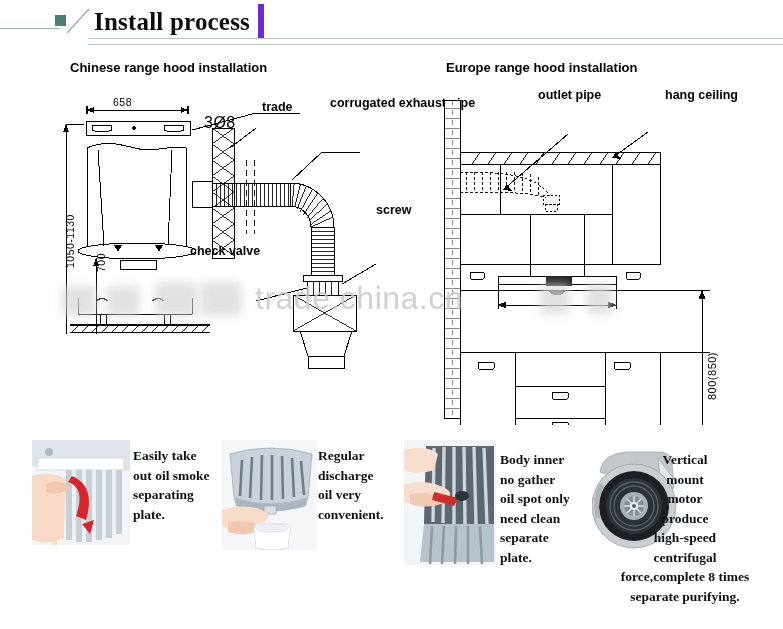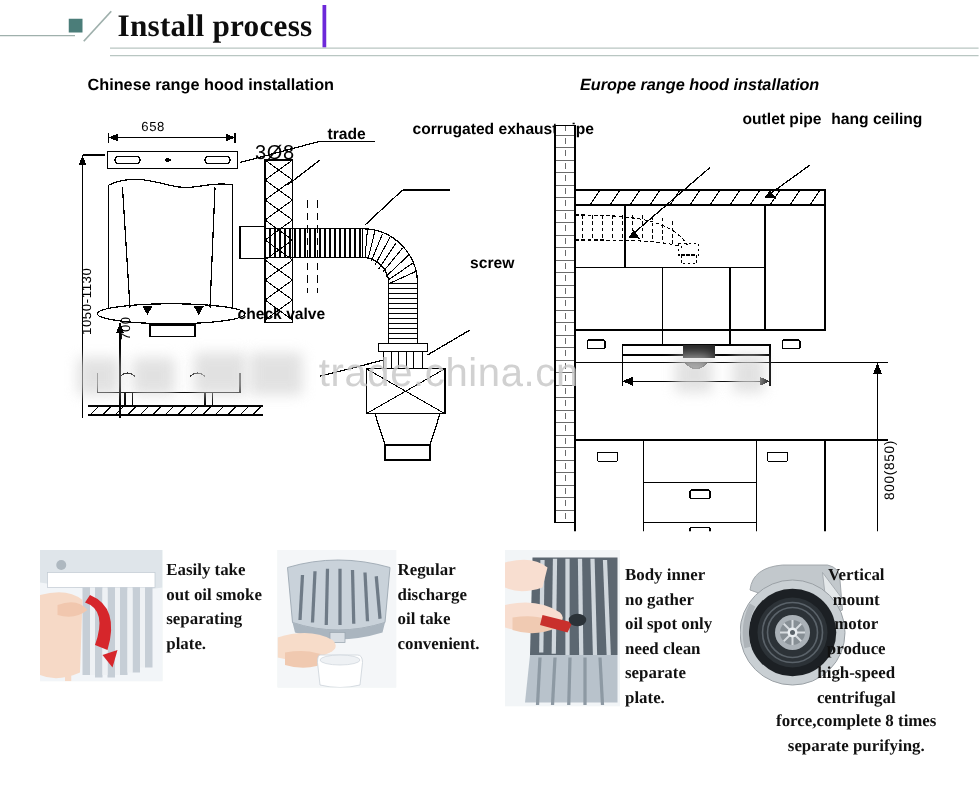--- a/index.html
+++ b/index.html
@@ -8,21 +8,21 @@
     background:#ffffff;
     font-family:"Liberation Sans", sans-serif;
     position:relative;overflow:hidden;
   }
   .page{position:relative;width:783px;height:629px;}
 
   
   .sec-head{position:absolute;left:0;width:783px;height:42px;}
   .sec-rule{position:absolute;left:0;top:30px;width:783px;height:1px;background:#b9c6c2;}
   .sec-rule.short{left:0;width:60px;top:24px;background:#9fb0ac;}
-  .sec-box{position:absolute;left:88px;top:0;height:34px;border-right:3px solid #6d28d9;
+  .sec-box{position:absolute;left:88px;top:0;height:34px;border-right:6px solid #6d28d9;
            display:flex;align-items:center;padding:0 8px 0 6px;box-sizing:border-box;}
   .sec-title{font-family:"Liberation Serif", serif;font-weight:bold;font-size:25px;
              letter-spacing:.2px;white-space:nowrap;line-height:1;}
   .sec-title.ink{color:#0d0d0d;}
   .sec-title.teal{color:#23615c;}
   .sec-marker{position:absolute;left:55px;top:11px;width:11px;height:11px;background:#4b7d79;}
   .sec-slash{position:absolute;left:66px;top:4px;width:24px;height:26px;}
   .sec-underline{position:absolute;left:88px;width:695px;height:1px;background:#b9c6c2;top:34px;}
 
   
@@ -244,21 +244,21 @@
   <div class="dim" style="left:113px;top:96px;">658</div>
   <div class="dim" style="left:204px;top:92px;font-size:16px;margin-top:22px;">3Ø8</div>
   <div class="dim vert" style="left:64px;top:268px;">1050-1130</div>
   <div class="dim vert" style="left:95px;top:272px;">700</div>
   <div class="lbl" style="left:262px;top:100px;">trade</div>
   <div class="lbl" style="left:330px;top:96px;">corrugated
 exhaust pipe</div>
   <div class="lbl" style="left:376px;top:203px;">screw</div>
   <div class="lbl" style="left:190px;top:244px;">check valve</div>
 
-  <div class="dgm-title" style="left:464px;top:60px;font-style:italic;">Europe range hood installation</div>
+  <div class="dgm-title" style="left:446px;top:60px;">Europe range hood installation</div>
 
   <svg style="position:absolute;left:440px;top:100px;" width="343" height="325" viewBox="0 0 343 325">
     <g stroke="#000" fill="none" stroke-width="1" shape-rendering="crispEdges">
 
       <rect x="4" y="0" width="16" height="318" fill="#ffffff"></rect>
       <g stroke="#555" stroke-width=".7">
         <line x1="4" y1="8" x2="20" y2="8"></line>
           <line x1="4" y1="18" x2="20" y2="18"></line>
         <line x1="4" y1="28" x2="20" y2="28"></line>
           <line x1="4" y1="38" x2="20" y2="38"></line>
@@ -366,21 +366,21 @@
       <line x1="20" y1="352" x2="280" y2="352" stroke-width="1.2"></line>
 
       <line x1="262" y1="190" x2="262" y2="352"></line>
       <path d="M262 190 l-3.5 9 h7 z" fill="#000" stroke="none"></path>
       <path d="M262 352 l-3.5 -9 h7 z" fill="#000" stroke="none"></path>
       <line x1="176" y1="190" x2="270" y2="190"></line>
       <line x1="220" y1="252" x2="270" y2="252"></line>
     </g>
   </svg>
 
-  <div class="lbl" style="left:594px;top:88px;">outlet pipe</div>
+  <div class="lbl" style="left:538px;top:88px;">outlet pipe</div>
   <div class="lbl" style="left:665px;top:88px;">hang ceiling</div>
   <div class="dim vert" style="left:706px;top:400px;font-size:11px;">800(850)</div>
 
   <div class="wm-blob" style="left:62px;top:286px;width:34px;height:30px;"></div>
   <div class="wm-blob" style="left:106px;top:286px;width:34px;height:30px;"></div>
   <div class="wm-blob" style="left:155px;top:282px;width:42px;height:34px;"></div>
   <div class="wm-blob" style="left:200px;top:282px;width:42px;height:34px;"></div>
   <div class="wm-blob" style="left:540px;top:284px;width:30px;height:30px;"></div>
   <div class="wm-blob" style="left:586px;top:284px;width:26px;height:30px;"></div>
   <div class="wm">trade.china.cn</div>
@@ -431,21 +431,21 @@
     </g>
     <path d="M12 58 Q48 70 86 58 L84 66 Q48 77 14 66 Z" fill="#aab5bf"></path>
     <rect x="42" y="66" width="12" height="8" fill="#d8dee4" stroke="#9aa6b0" stroke-width=".6"></rect>
     <path d="M0 70 q26 -8 44 2 q6 6 -2 10 q-20 10 -42 4 Z" fill="#f7dcc9"></path>
     <path d="M6 82 q24 -4 36 6 q-16 10 -36 4 Z" fill="#f0c9b0"></path>
     <path d="M34 84 h30 q4 0 4 6 l-2 18 q-16 4 -32 0 l-2 -18 q0 -6 2 -6 Z" fill="#ffffff" stroke="#cfd6dc" stroke-width=".7"></path>
     <ellipse cx="50" cy="88" rx="16" ry="4" fill="#eef1f4" stroke="#cfd6dc" stroke-width=".6"></ellipse>
   </svg>
   <div class="cap" style="left:318px;top:446px;width:82px;">Regular
 discharge
-oil take
+oil very
 convenient.</div>
 
   <svg class="photo" style="left:404px;top:440px;width:92px;height:125px;" viewBox="0 0 92 125">
     <rect width="92" height="125" fill="#f2f5f7"></rect>
     <path d="M22 6 H90 V84 H20 Z" fill="#5c6771"></path>
     <g stroke="#cfd6dc" stroke-width="3.4" fill="none">
       <path d="M30 8 L29 82"></path>
         <path d="M40 7 L39 83"></path>
         <path d="M50 7 L50 84"></path>
       <path d="M60 7 L61 84"></path>

